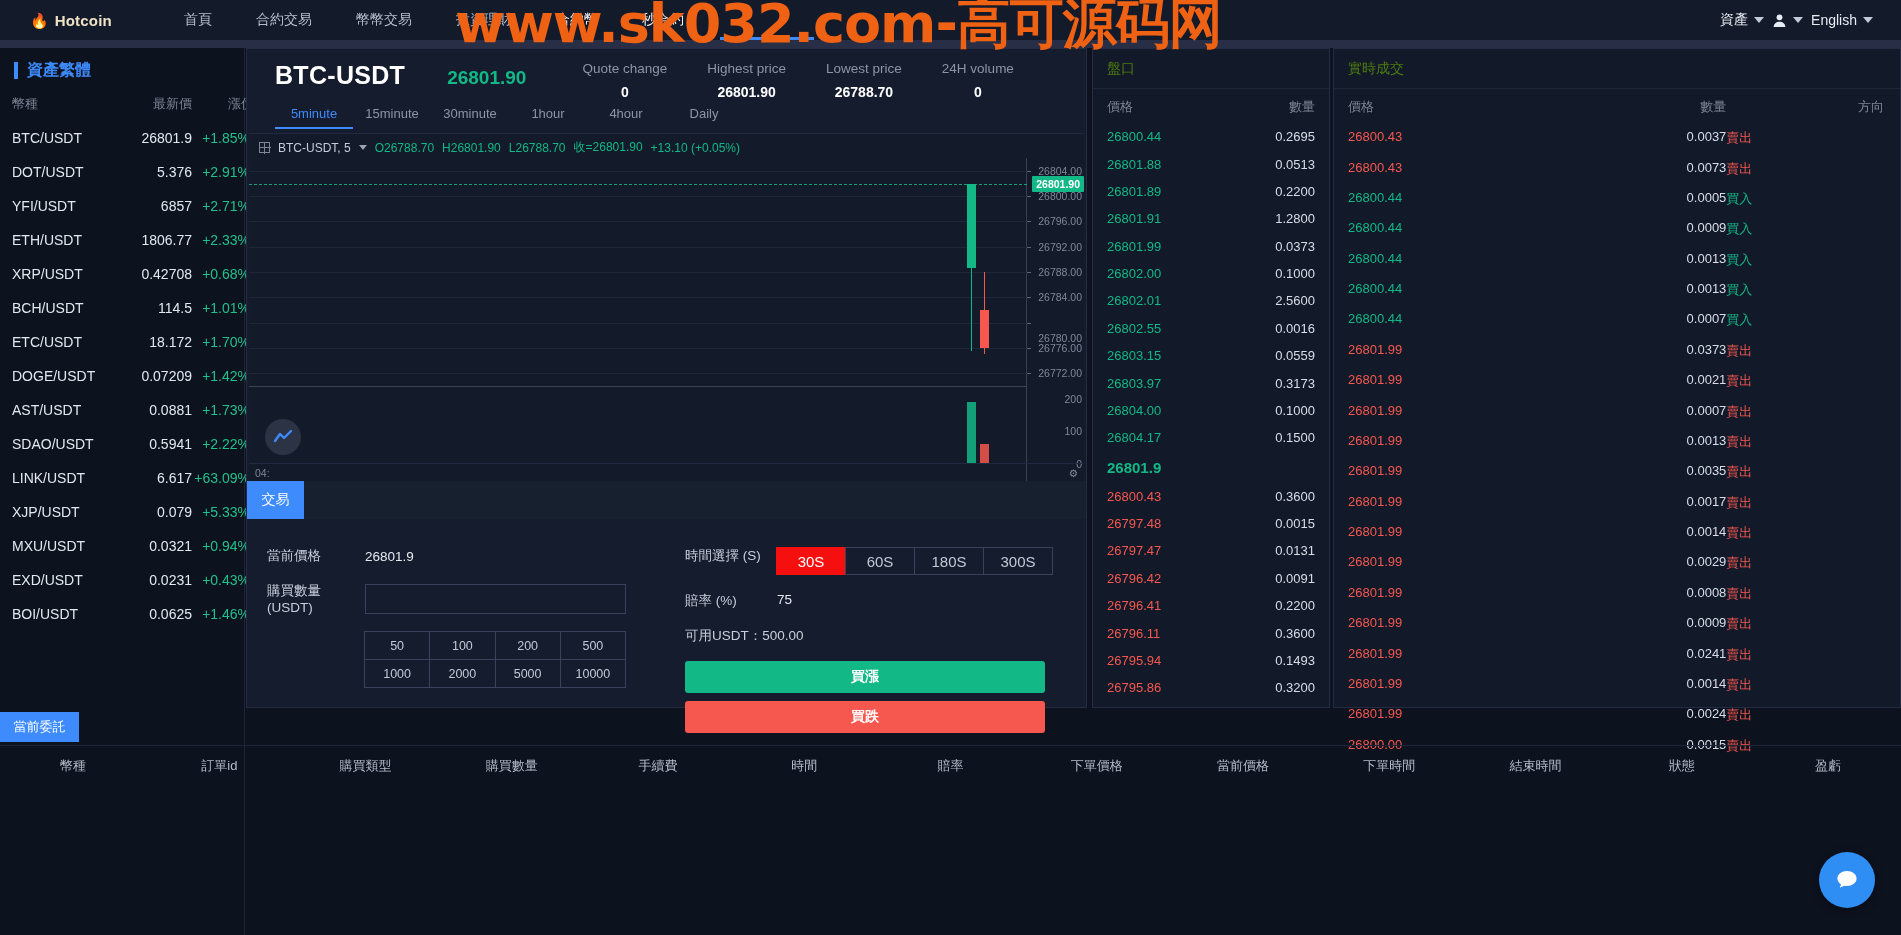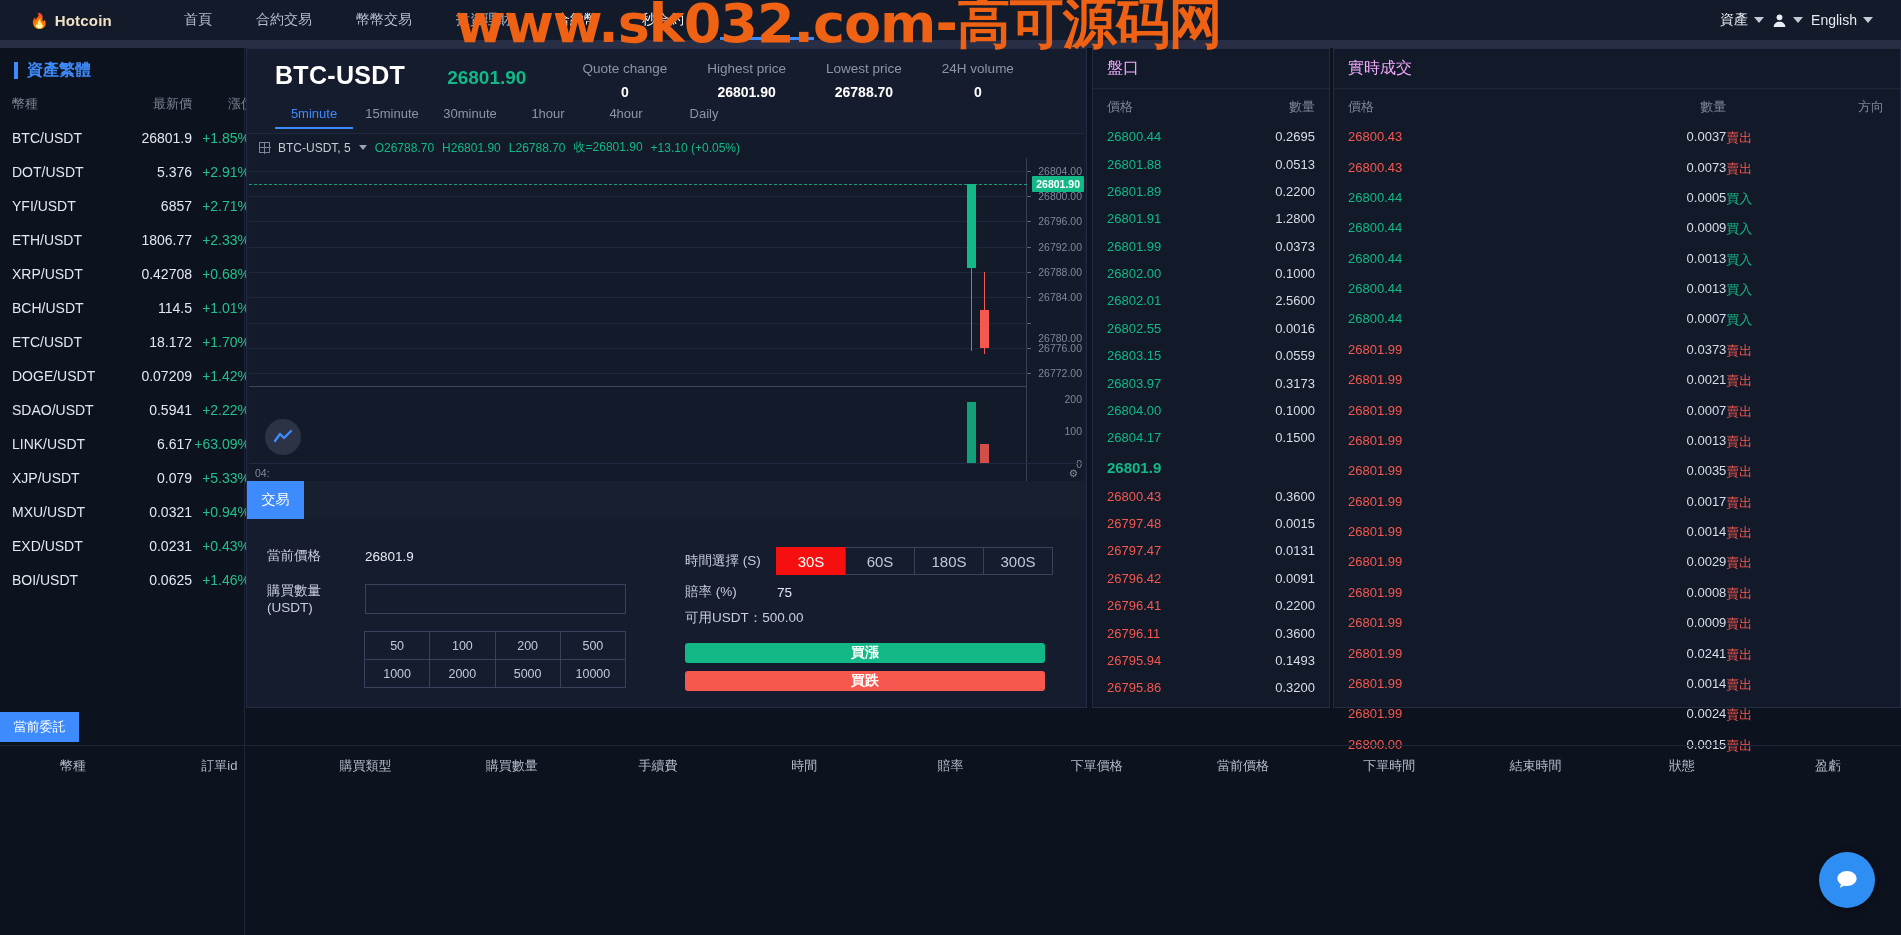--- a/index.html
+++ b/index.html
@@ -174,54 +174,54 @@
   }
   .quick-grid { margin-left: 98px; width: 261px; }
   .qg-row { display: flex; }
   .qg-btn {
     flex: 1; height: 29px; border: 1px solid #39425a; margin: -1px 0 0 -1px;
     display: flex; align-items: center; justify-content: center;
     font-size: 12.5px; color: #c2c9d6; cursor: pointer; background: transparent;
   }
 
   .trade-right { flex: 1; padding-left: 38px; padding-right: 20px; }
-  .tr-row { display: flex; align-items: center; margin-bottom: 8px; }
+  .tr-row { display: flex; margin-bottom: 17px; }
   .tr-lab { font-size: 13.5px; color: #c8cedb; width: 92px; }
   .tr-val { font-size: 13.5px; color: #e5eaf2; }
   .time-opts { display: flex; }
   .topt {
     width: 70px; height: 28px; border: 1px solid #39425a; margin-left: -1px;
     display: flex; align-items: center; justify-content: center;
     font-size: 15px; color: #c2c9d6; cursor: pointer;
   }
   .topt.active { background: #f5100f; border-color: #f5100f; color: #fff; }
   .avail { font-size: 13.5px; color: #c8cedb; margin-bottom: 16px; }
   .big-btn {
-    width: 360px; height: 20px; border-radius: 3px; border: none;
+    width: 360px; height: 32px; border-radius: 3px; border: none;
     color: #fff; font-size: 14px; font-weight: bold; cursor: pointer;
     display: flex; align-items: center; justify-content: center;
     font-family: "Liberation Sans", sans-serif;
   }
   .btn-up { background: #12b886; margin-bottom: 8px; }
   .btn-down { background: #f6584f; }
 
   
   .book {
     position: absolute; left: 1092px; top: 48px;
     width: 238px; height: 660px;
     background: #121929; border: 1px solid #232c42;
   }
   .trades {
     position: absolute; left: 1333px; top: 48px;
     width: 568px; height: 660px;
     background: #121929; border: 1px solid #232c42;
   }
   .panel-head {
     height: 40px; display: flex; align-items: center;
-    padding-left: 14px; font-size: 16px; color: #f0abfc;
+    padding-left: 14px; font-size: 14px; color: #4d7c0f;
     background: #17203000; border-bottom: 1px solid #1e2639;
   }
   .bk-head {
     display: grid; grid-template-columns: 1fr 1fr;
     padding: 9px 14px 7px 14px; font-size: 13px; color: #7b8494;
   }
   .bk-head .r { text-align: right; }
   .bk-rows { height: 576px; overflow: hidden; }
   .bk-row {
     display: grid; grid-template-columns: 1fr 1fr;
@@ -355,20 +355,25 @@
         </div>
         <div class="coin-row">
           <div class="c1">ETC/USDT</div>
           <div class="c2">18.172</div>
           <div class="c3">+1.70%</div>
         </div>
         <div class="coin-row">
           <div class="c1">DOGE/USDT</div>
           <div class="c2">0.07209</div>
           <div class="c3">+1.42%</div>
+        </div>
+        <div class="coin-row">
+          <div class="c1">AST/USDT</div>
+          <div class="c2">0.0881</div>
+          <div class="c3">+1.73%</div>
         </div>
         <div class="coin-row">
           <div class="c1">SDAO/USDT</div>
           <div class="c2">0.5941</div>
           <div class="c3">+2.22%</div>
         </div>
         <div class="coin-row">
           <div class="c1">LINK/USDT</div>
           <div class="c2">6.617</div>
           <div class="c3">+63.09%</div>

